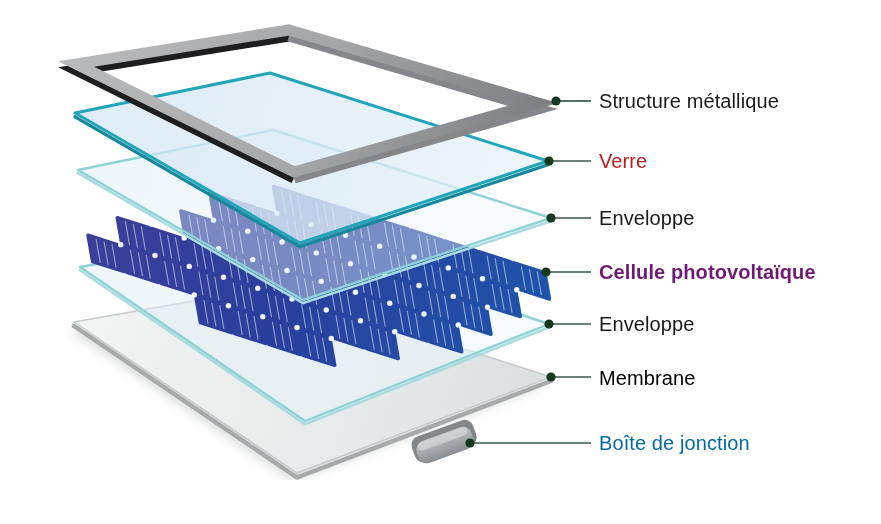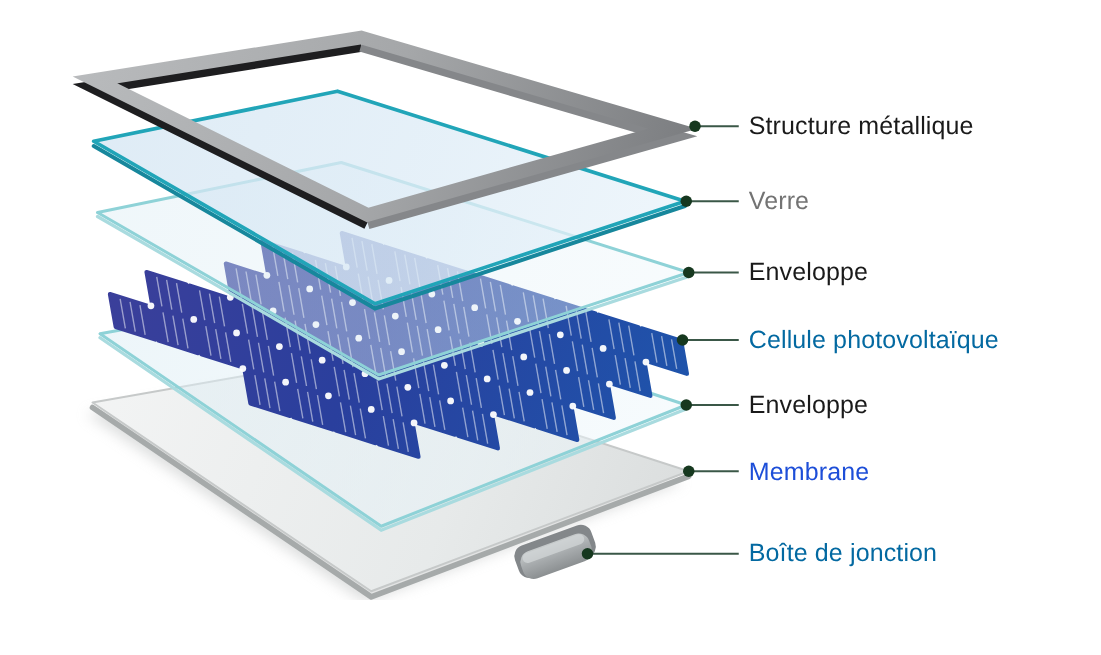--- a/index.html
+++ b/index.html
@@ -339,19 +339,19 @@
     <circle class="dot" cx="549" cy="161" r="4.6"></circle>
     <circle class="dot" cx="551" cy="218" r="4.6"></circle>
     <circle class="dot" cx="546" cy="272" r="4.6"></circle>
     <circle class="dot" cx="549" cy="324" r="4.6"></circle>
     <circle class="dot" cx="551" cy="377" r="4.6"></circle>
     <circle class="dot" cx="470" cy="443" r="4.6"></circle>
   </g>
 </svg>
 
   <div class="layer-label" style="top: 88px; color: rgb(26, 26, 26);">Structure métallique</div>
-  <div class="layer-label" style="top: 148px; color: #737373;">Verre</div>
+  <div class="layer-label" style="top: 148px; color: #b91c1c;">Verre</div>
   <div class="layer-label" style="top: 205px; color: rgb(26, 26, 26);">Enveloppe</div>
-  <div class="layer-label" style="top: 259px; color: #0369a1;">Cellule photovoltaïque</div>
+  <div class="layer-label" style="top: 259px; color: #701a75; font-weight: bold;">Cellule photovoltaïque</div>
   <div class="layer-label" style="top: 311px; color: rgb(26, 26, 26);">Enveloppe</div>
-  <div class="layer-label" style="top: 365px; color: #1d4ed8;">Membrane</div>
+  <div class="layer-label" style="top: 365px; color: #000000;">Membrane</div>
   <div class="layer-label" style="top: 430px; color: #0369a1;">Boîte de jonction</div>
 </div>
 
 </body></html>

